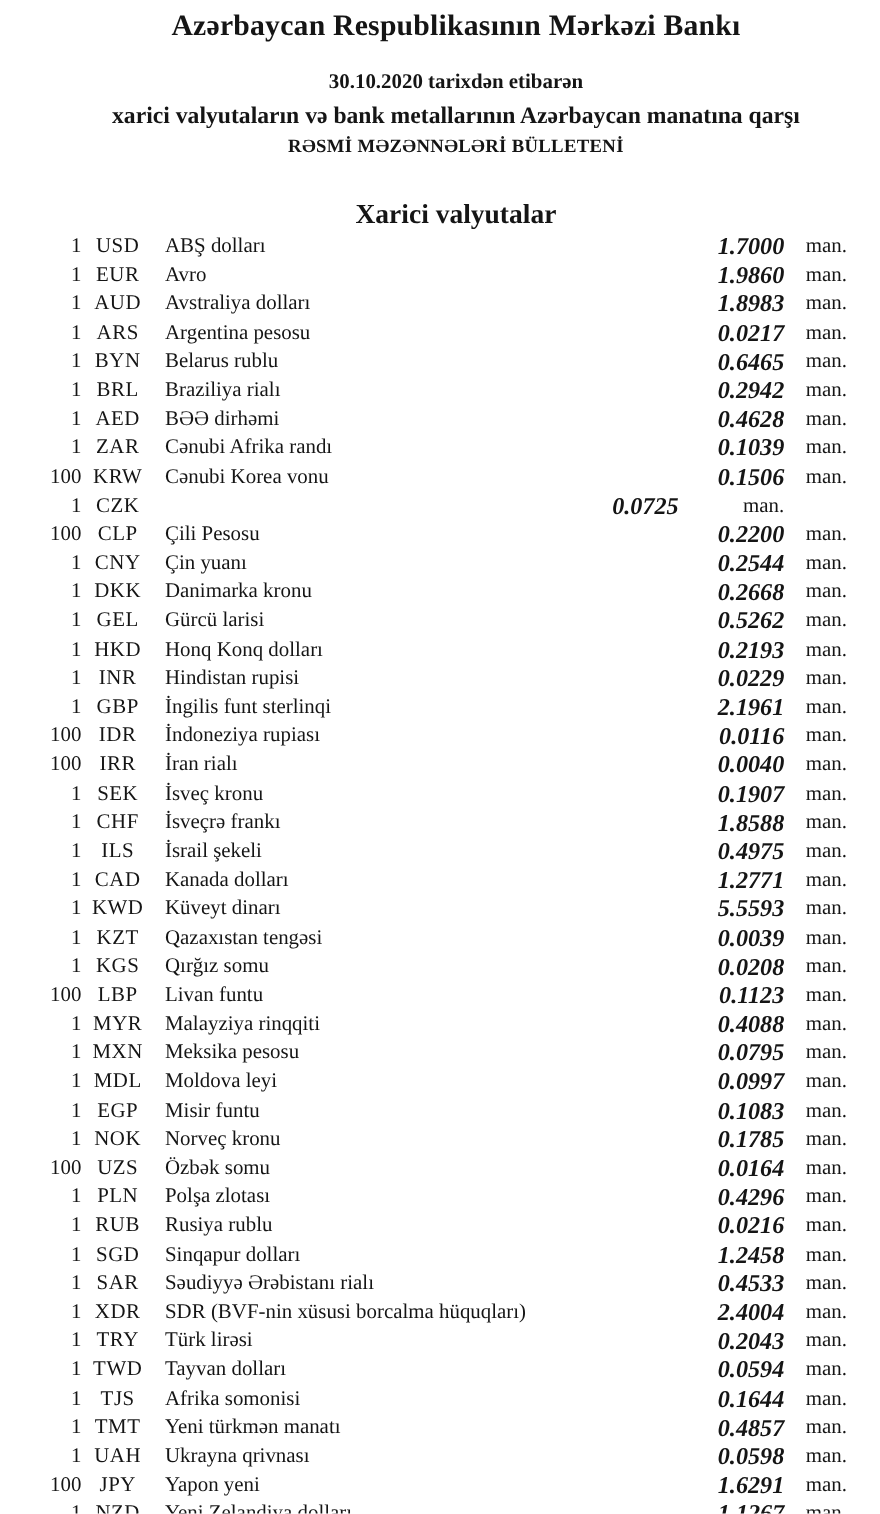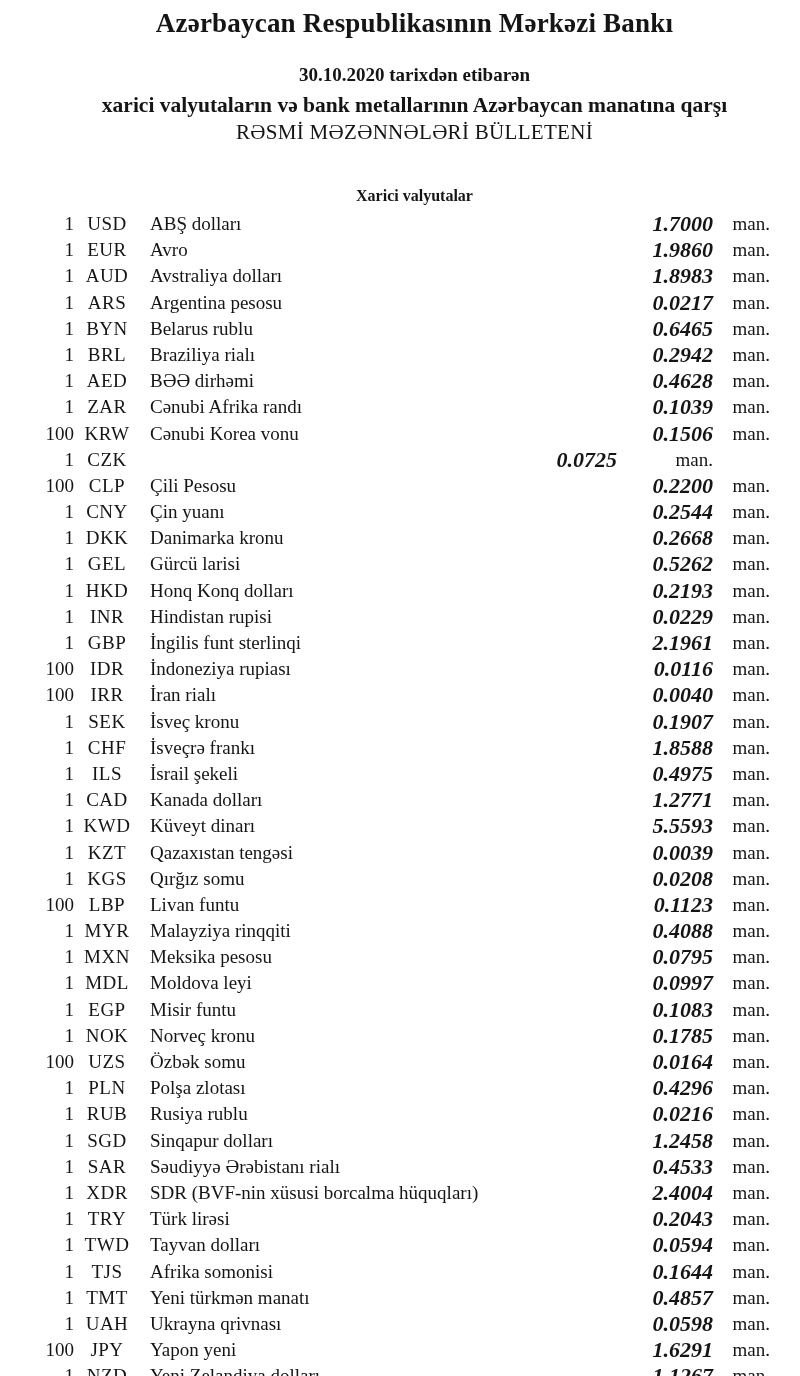--- a/index.html
+++ b/index.html
@@ -17,25 +17,25 @@
     font-size: 27px; font-weight: bold; line-height: 33px;
     letter-spacing: 0.2px;
   }
   .doc-date {
     font-size: 19px; font-weight: bold; line-height: 22px; margin-top: 24px;
   }
   .doc-subtitle {
     font-size: 21.5px; font-weight: bold; line-height: 24px; margin-top: 7px;
   }
   .doc-bulletin {
-    font-size: 21px; font-weight: normal; line-height: 25px; margin-top: 3px;
+    font-size: 17px; font-weight: bold; line-height: 25px; margin-top: 3px;
     letter-spacing: 0.3px;
   }
   .section-title {
-    text-align: center; font-size: 16px; font-weight: bold;
+    text-align: center; font-size: 25px; font-weight: bold;
     line-height: 24px; margin-top: 39px;
   }
 
   .rates-table { margin-top: 3px; padding-right: 30px; }
   .rate-row {
     display: grid;
     grid-template-columns: 45px 66px 1fr 96px 57px;
     height: 26.2px;
     font-size: 19px;
     line-height: 26.2px;

